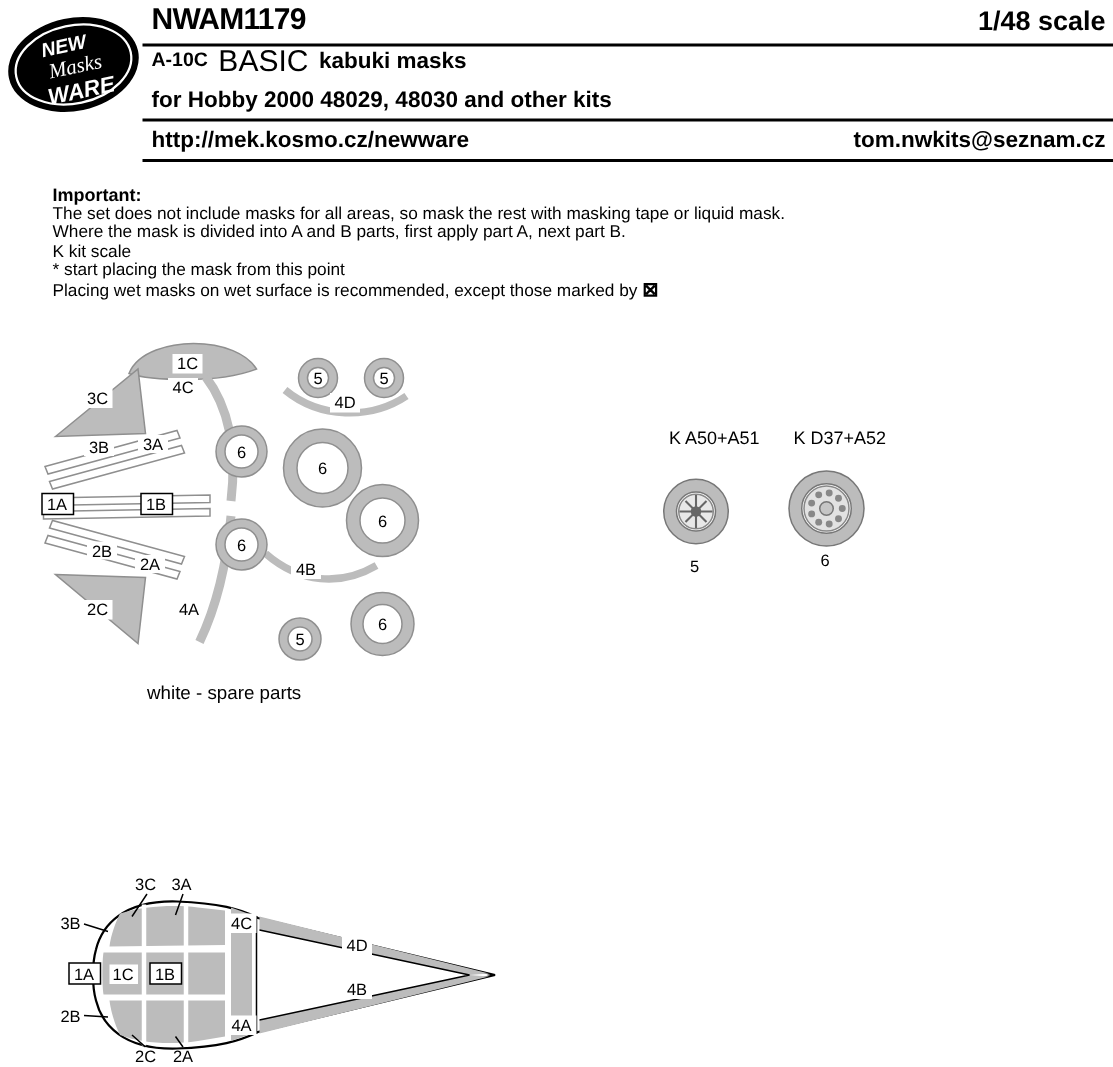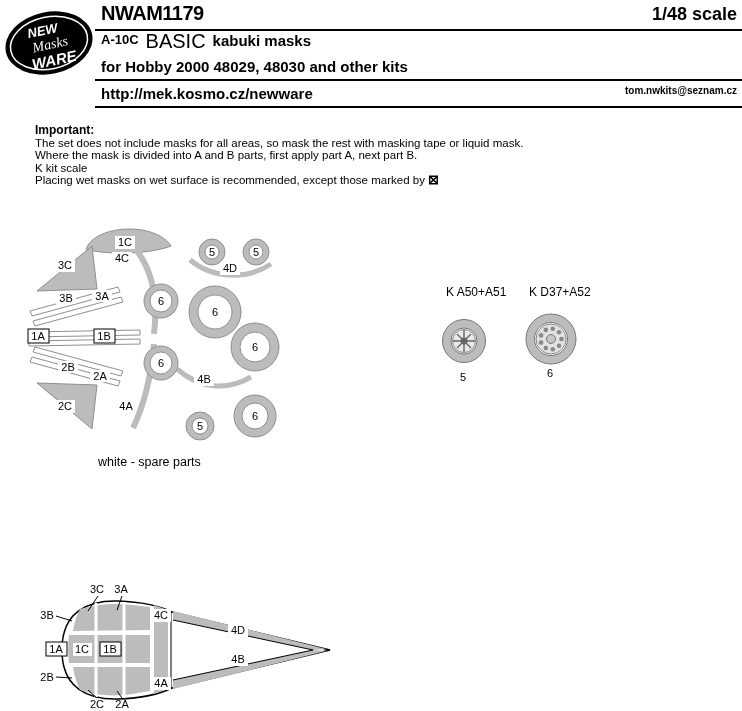--- a/index.html
+++ b/index.html
@@ -9,21 +9,21 @@
   .hline{position:absolute;left:95px;right:0;border-top:2px solid #000;height:0;}
   .hl1{top:29px;} .hl2{top:79px;} .hl3{top:106px;}
   .code{position:absolute;left:101px;top:2px;font-size:20px;font-weight:bold;letter-spacing:-0.5px;text-align:center;}
   .scale{position:absolute;right:5px;top:4px;font-size:18px;font-weight:bold;}
   .titlerow{position:absolute;left:101px;top:32px;display:flex;align-items:flex-start;gap:7px;}
   .titlerow .t1{font-size:13px;font-weight:bold;}
   .titlerow .t2{font-size:20px;font-weight:normal;line-height:18px;}
   .titlerow .t3{font-size:15px;font-weight:bold;}
   .subtitle{position:absolute;left:101px;top:58px;font-size:15px;font-weight:bold;}
   .url{position:absolute;left:101px;top:85px;font-size:15px;font-weight:bold;}
-  .email{position:absolute;right:5px;top:85px;font-size:10px;font-weight:bold;}
+  .email{position:absolute;right:5px;top:85px;font-size:15px;font-weight:bold;}
   
   .notes{position:absolute;left:35px;top:124px;font-size:11.5px;line-height:12.6px;}
   .notes .nh{font-weight:bold;font-size:12px;}
   .noweticon{font-size:13px;font-weight:bold;}
   
   svg text{font-family:"Liberation Sans",sans-serif;font-size:11px;fill:#000;text-anchor:middle;}
   svg text.caption{text-anchor:start;font-size:12px;}
   svg text.sparenote{text-anchor:start;font-size:12.5px;}
   svg text.logo1{font-size:13px;font-weight:bold;font-style:italic;fill:#fff;text-anchor:start;}
   svg text.logo2{font-size:14px;font-style:italic;fill:#fff;text-anchor:start;font-family:"Liberation Serif",serif;}
@@ -60,20 +60,21 @@
     <div class="url">http://mek.kosmo.cz/newware</div>
     <div class="email">tom.nwkits@seznam.cz</div>
     <div class="hline hl3"></div>
   </div>
 
   <div class="notes">
     <div class="nh">Important:</div>
     <div>The set does not include masks for all areas, so mask the rest with masking tape or liquid mask.</div>
     <div>Where the mask is divided into A and B parts, first apply part A, next part B.</div>
     <div>K kit scale</div>
+    <div>* start placing the mask from this point</div>
     <div>
       <span>Placing wet masks on wet surface is recommended, except those marked by</span>
       <span class="noweticon">⊠</span>
     </div>
   </div>
 
   <svg class="d1" width="742" height="265" viewBox="0 222 742 265">
 
     <path d="M86,249 C92,234 114,229 129,229 C149,229 165,236 171,246 C158,251 139,253 124,253 C107,253 95,252 86,249 Z" fill="#bcbcbc" stroke="#8f8f8f"></path>
     <path d="M37,291 L92,246 L97,289 Z" fill="#bcbcbc" stroke="#8f8f8f"></path>

